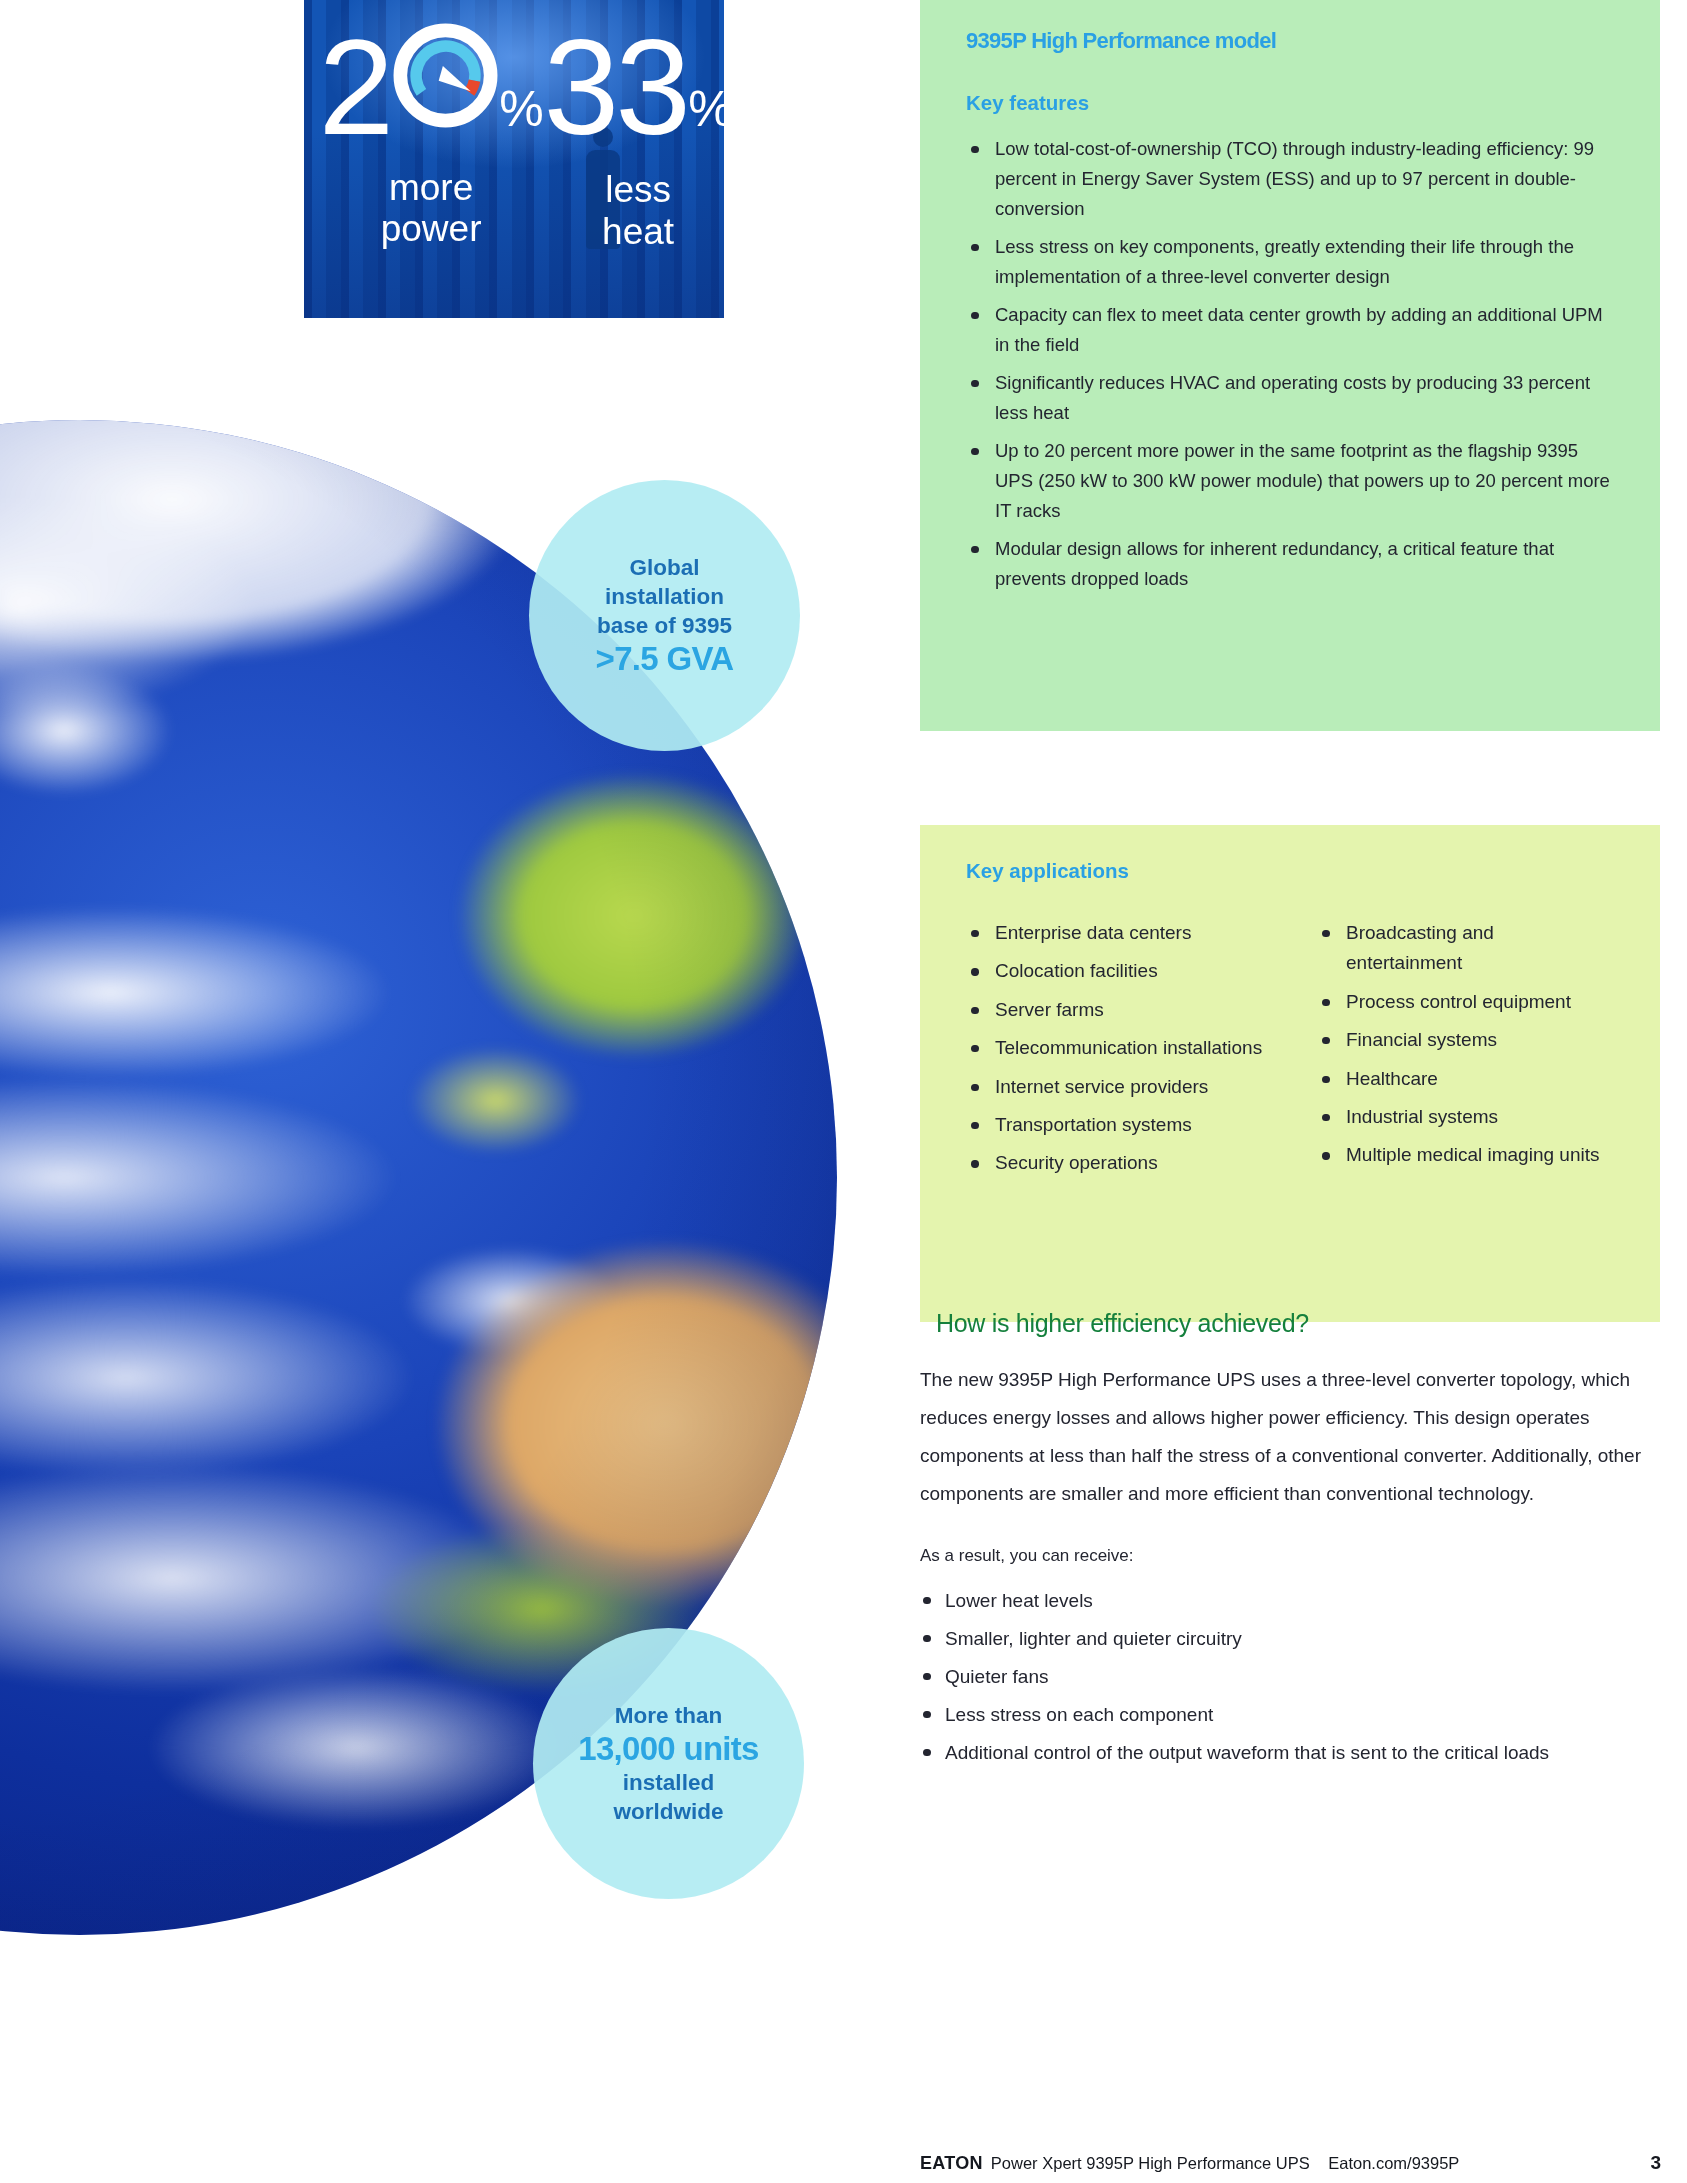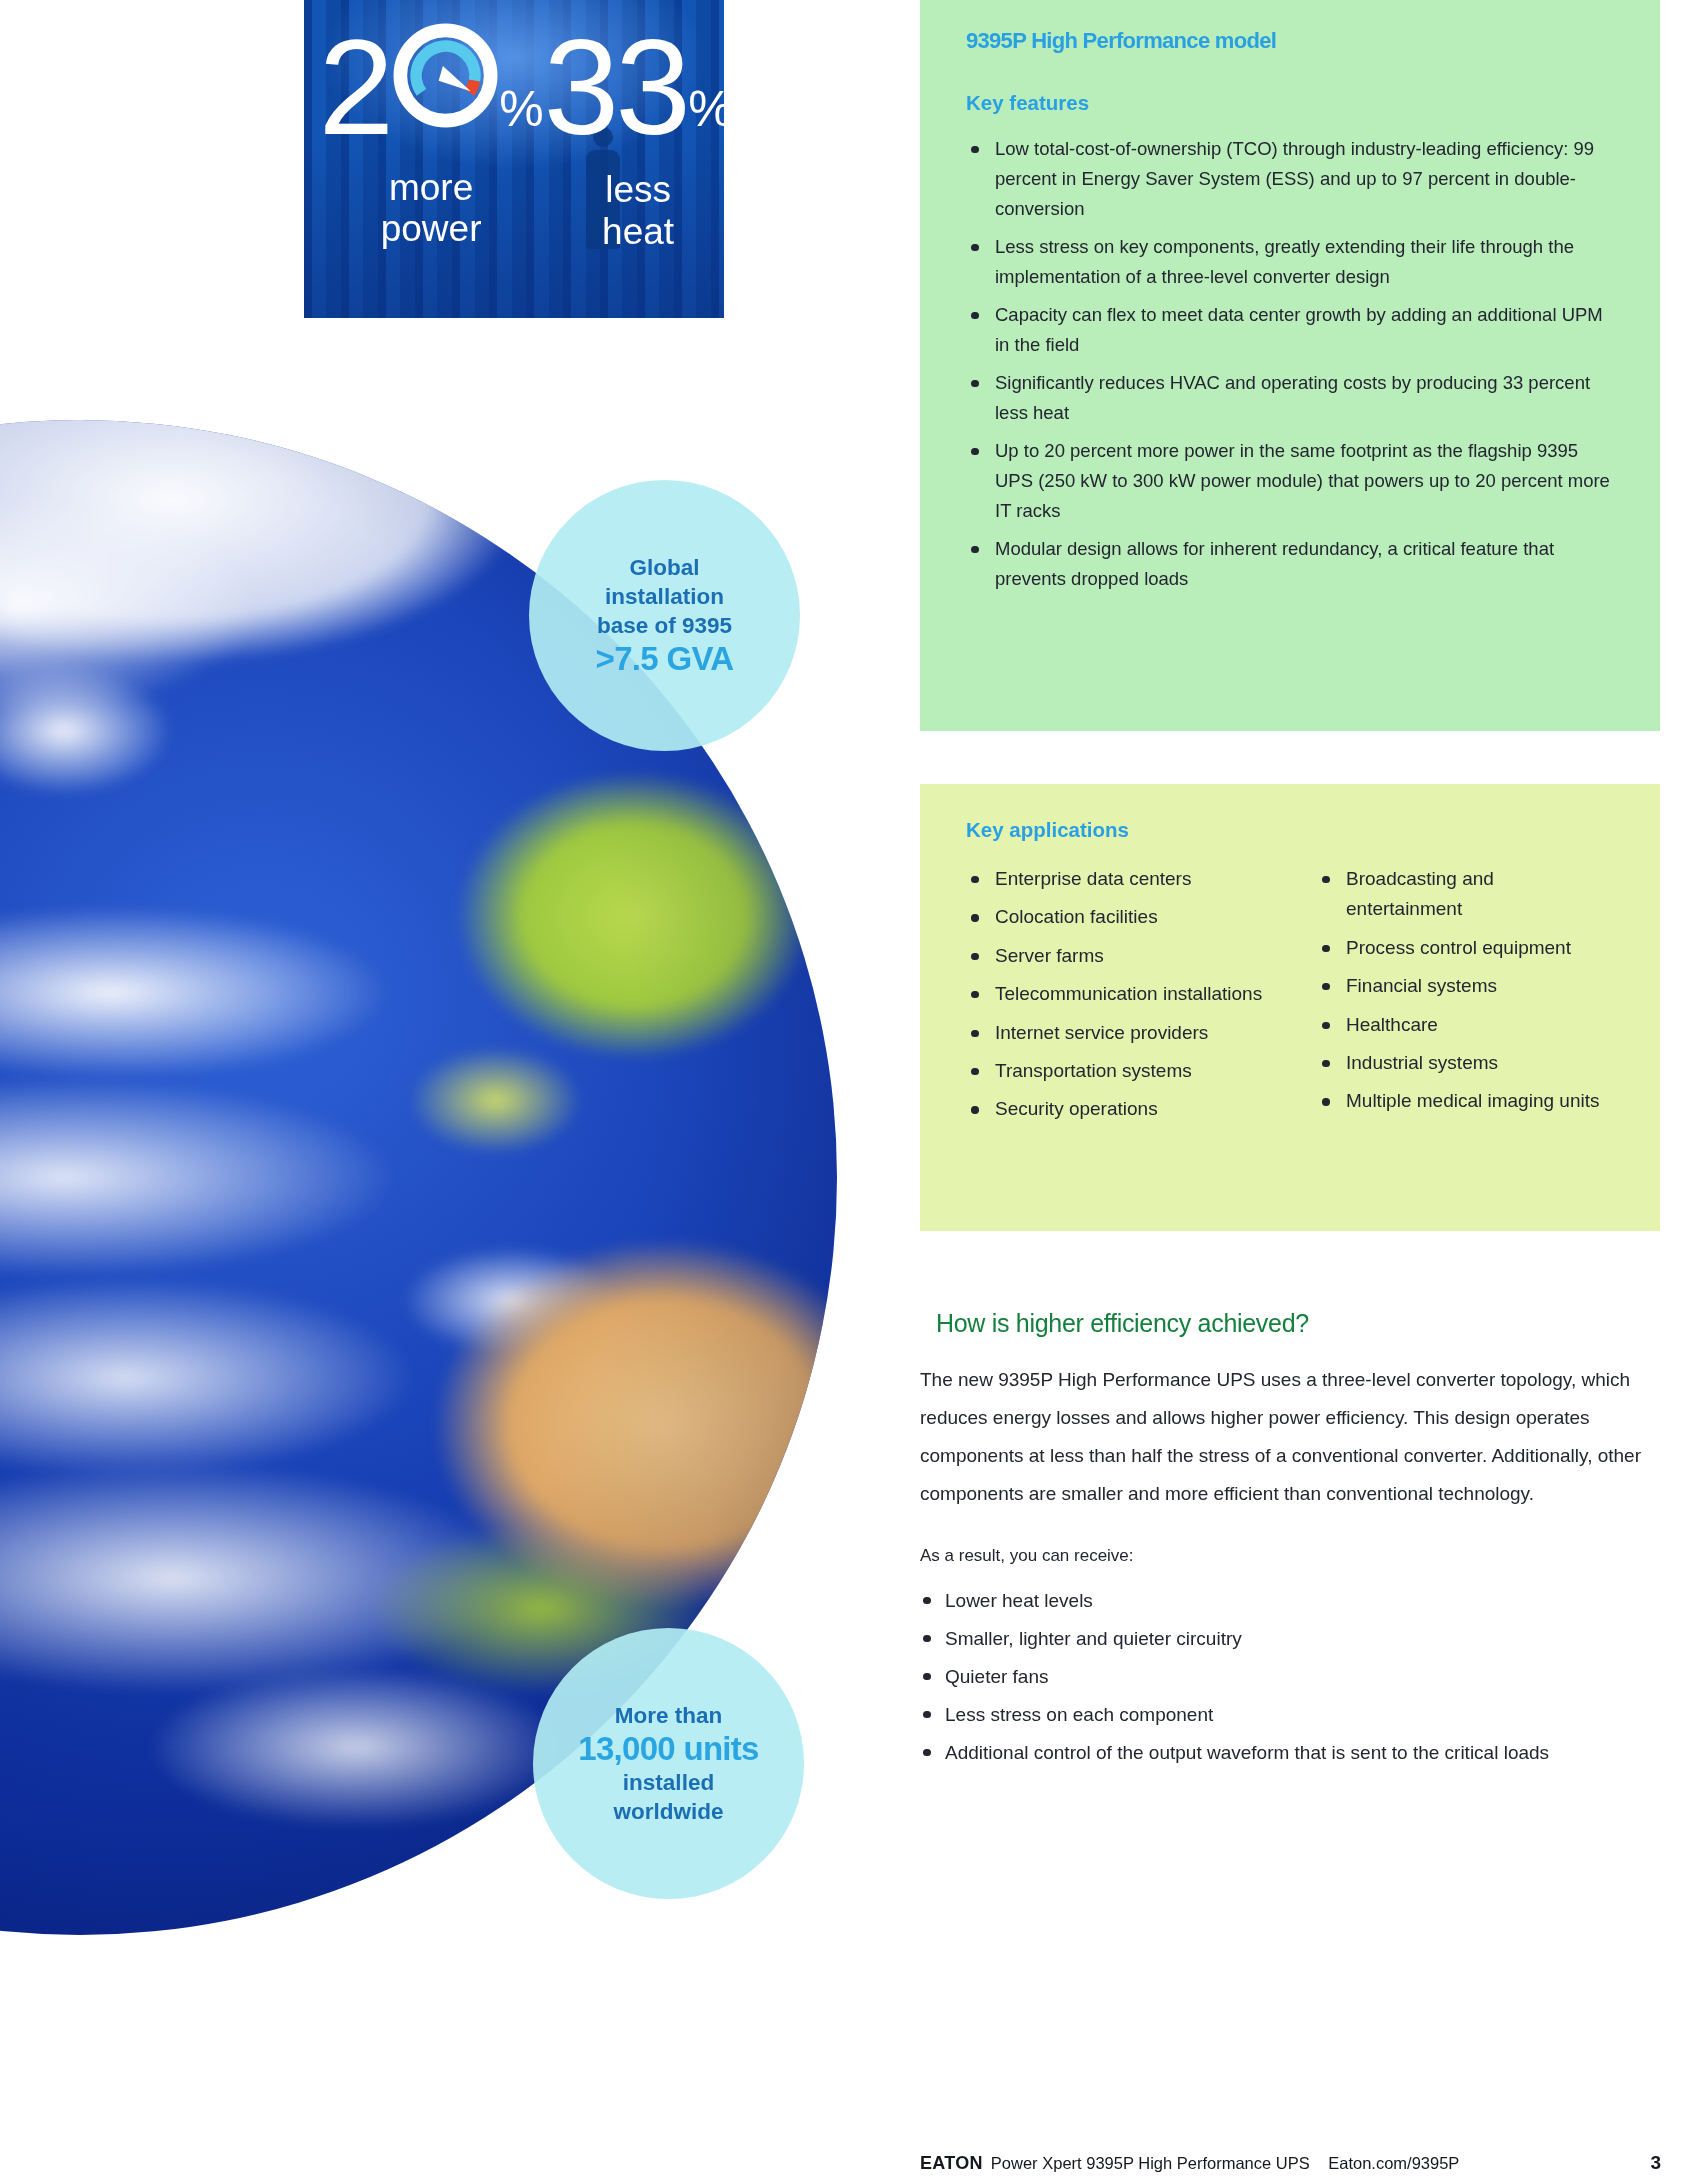--- a/index.html
+++ b/index.html
@@ -70,31 +70,31 @@
     text-align:right;
   }
   .badge-1{left:529px;top:480px;}
   .badge-2{left:533px;top:1628px;}
   .badge-line{font-size:22.5px;line-height:1.3;color:#1b6eb4;font-weight:700;}
   .badge-value{font-size:33px;line-height:1.15;color:#2ba5e2;font-weight:700;letter-spacing:-0.7px;}
 
   
   .panel{position:absolute;left:920px;width:740px;box-sizing:border-box;}
   .panel.green{top:0;height:731px;background:#b9edb9;padding:28px 45px 0 46px;}
-  .panel.yellow{top:784px;height:447px;background:#e4f4ae;padding:34px 36px 0 46px;}
+  .panel.yellow{top:825px;height:497px;background:#e4f4ae;padding:34px 36px 0 46px;}
   .panel-title{font-size:22px;font-weight:700;color:#2aa0e4;letter-spacing:-0.7px;margin:0;}
   .panel-subtitle{font-size:20.5px;font-weight:700;color:#2aa0e4;margin:37px 0 0 0;}
   .panel.yellow .panel-subtitle{margin:0;}
 
   ul.dots{list-style:none;margin:18.5px 0 0 0;padding:0;font-size:18.5px;line-height:1.64;color:#232530;}
   ul.dots li{position:relative;padding-left:29px;margin:0 0 7.3px 0;}
   ul.dots li::before{
     content:"";position:absolute;left:5.3px;top:12px;width:7.3px;height:7.3px;border-radius:50%;background:#232530;
   }
-  .apps-cols{display:flex;margin-top:22px;}
+  .apps-cols{display:flex;margin-top:35px;}
   .apps-cols .col1{width:351px;}
   .apps-cols .col2{width:291px;}
   .apps-cols ul.dots{margin-top:0;font-size:19px;line-height:1.6;}
   .apps-cols ul.dots li{margin-bottom:8px;}
 
   
   .efficiency{position:absolute;left:920px;top:1293px;width:746px;}
   .section-heading{font-size:25px;font-weight:400;color:#15803d;margin:16px;letter-spacing:-0.3px;}
   .efficiency p.body{font-size:19px;line-height:2.0;margin:22.5px 0 0 0;color:#232530;}
   .efficiency p.lead{font-size:17px;line-height:2.0;margin:26.5px 0 0 0;color:#232530;}

